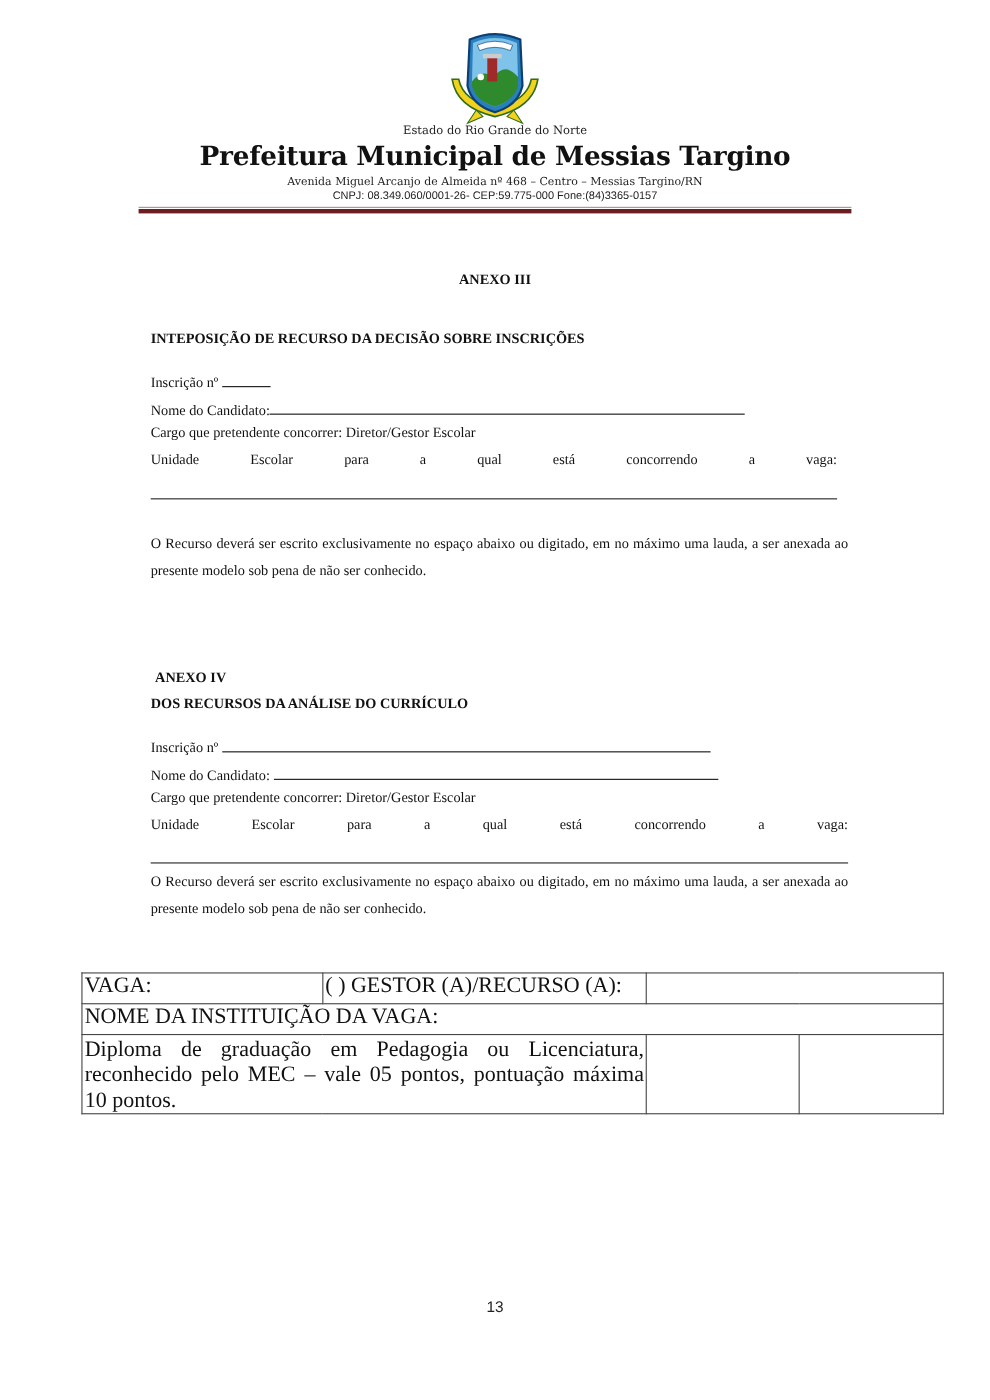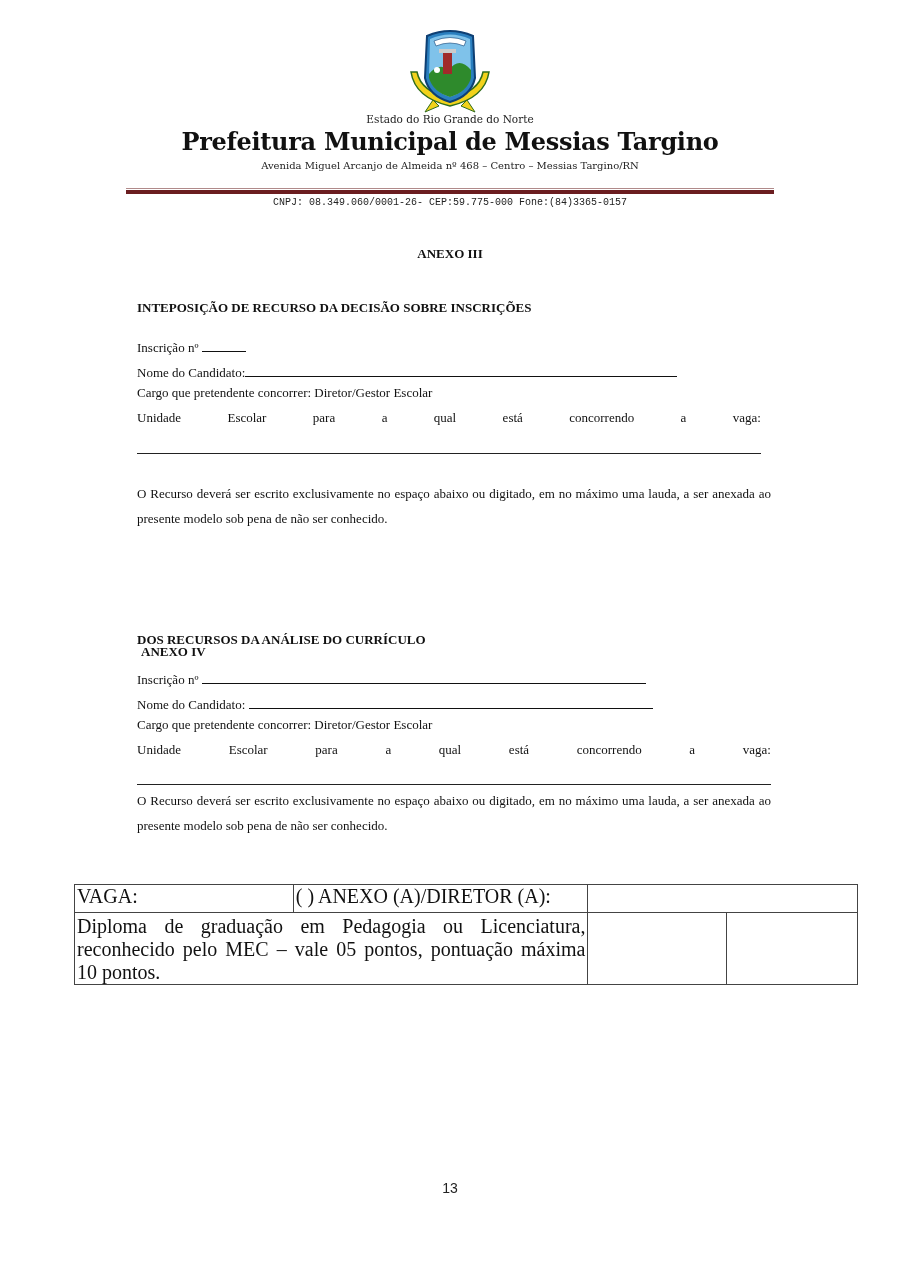--- a/index.html
+++ b/index.html
@@ -4,21 +4,21 @@
 <style>
   html, body { margin: 0; padding: 0; background: #ffffff; }
   body { width: 900px; height: 1273px; position: relative; overflow: hidden; font-family: "Liberation Serif", serif; color: #111; }
   .abs { position: absolute; }
 
   
   #logo { left: 405px; top: 26px; width: 90px; height: 88px; }
   .hdr-state { left: 0; width: 900px; top: 113px; text-align: center; font-family: "DejaVu Serif", serif; font-size: 10.5px; color: #222; }
   .hdr-title { left: 0; width: 900px; top: 127px; text-align: center; font-family: "DejaVu Serif", serif; font-size: 24px; font-weight: bold; color: #111; letter-spacing: -0.3px; }
   .hdr-addr { left: 0; width: 900px; top: 160px; text-align: center; font-family: "DejaVu Serif", serif; font-size: 10px; color: #222; }
-  .hdr-cnpj { left: 0; width: 900px; top: 173px; text-align: center; font-family: Liberation Mono, monospace; font-size: 10px; color: #222; margin-top: 24px; }
+  .hdr-cnpj { left: 0; width: 900px; top: 173px; text-align: center; font-family: Liberation Sans, sans-serif; font-size: 10px; color: #222; }
   .hdr-rule-thin { left: 126px; width: 648px; top: 188px; height: 1px; background: #b08a8a; }
   .hdr-rule { left: 126px; width: 648px; top: 190px; height: 4px; background: #6b1d20; }
 
   
   .txt { font-size: 13px; line-height: 24.5px; white-space: nowrap; }
   .bold { font-weight: bold; }
   .center { text-align: center; }
   .justify-line { display: flex; justify-content: space-between; width: 624px; }
   .para { width: 634px; white-space: normal; text-align: justify; }
   .uline { display: inline-block; border-bottom: 1.4px solid #111; height: 19px; vertical-align: baseline; }
@@ -77,21 +77,21 @@
   <span>qual</span>
   <span>está</span>
   <span>concorrendo</span>
   <span>a</span>
   <span>vaga:</span>
 </div>
 <div class="abs fullrule" style="left:137px; width:624px; top:452px;"></div>
 
 <div class="abs txt para" style="left:137px; top:482px;">O Recurso deverá ser escrito exclusivamente no espaço abaixo ou digitado, em no máximo uma lauda, a ser anexada ao presente modelo sob pena de não ser conhecido.</div>
 
-<div class="abs txt bold" style="left:141px; top:640px;">ANEXO IV</div>
+<div class="abs txt bold" style="left:141px; top:604px;">ANEXO IV</div>
 <div class="abs txt bold" style="left:137px; top:628px;">DOS RECURSOS DA ANÁLISE DO CURRÍCULO</div>
 
 <div class="abs txt" style="left:137px; top:664px;">
   <span>Inscrição nº</span>
   <span class="uline" style="width:444px;"></span>
 </div>
 <div class="abs txt" style="left:137px; top:689px;">
   <span>Nome do Candidato:</span>
   <span class="uline" style="width:404px;"></span>
 </div>
@@ -114,22 +114,25 @@
 <table class="curr">
   <colgroup>
     <col style="width:219px">
     <col style="width:295px">
     <col style="width:139px">
     <col style="width:131px">
   </colgroup>
   <tbody>
   <tr>
     <td style="height:27px;"><span>VAGA:</span></td>
-    <td style="height:27px;"><span>( ) ANEXO (A)/DIRETOR (A):</span></td>
+    <td style="height:27px;"><span>( ) GESTOR (A)/RECURSO (A):</span></td>
     <td colspan="2" style="height:27px;"></td>
+  </tr>
+  <tr>
+    <td colspan="4" style="height:27px;"><span>NOME DA INSTITUIÇÃO DA VAGA:</span></td>
   </tr>
   <tr>
     <td colspan="2" class="just" style="padding-top:2px;">Diploma de graduação em Pedagogia ou Licenciatura, reconhecido pelo MEC – vale 05 pontos, pontuação máxima 10 pontos.</td>
     <td></td>
     <td></td>
   </tr>
 </tbody>
   </table>
 
 <div class="abs pagenum">13</div>

